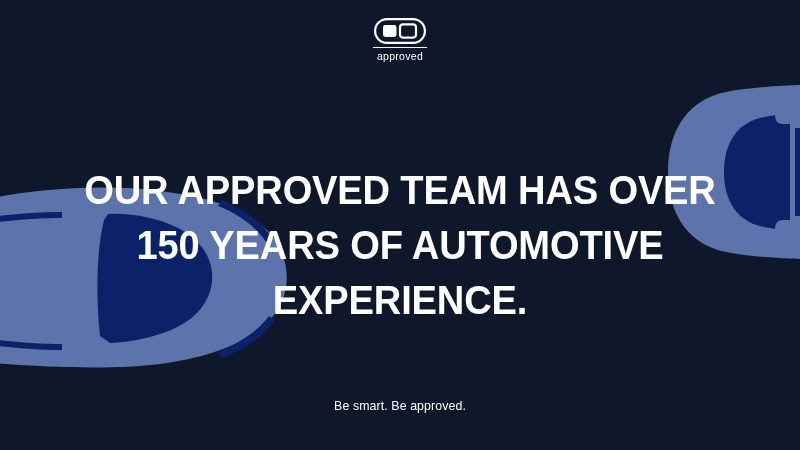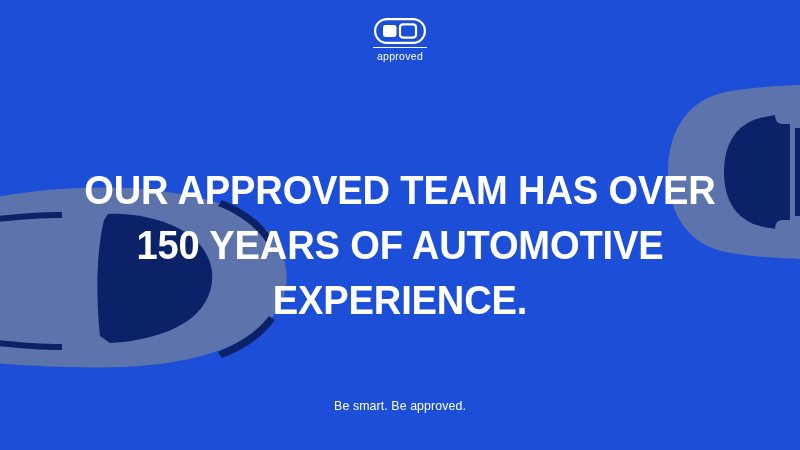--- a/index.html
+++ b/index.html
@@ -7,21 +7,21 @@
     padding: 0;
     background: #0b2268;
   }
   body {
     font-family: "Liberation Sans", sans-serif;
   }
   .slide {
     position: relative;
     width: 800px;
     height: 450px;
-    background: #1d4ed8;
+    background: #0f172a;
     overflow: hidden;
   }
 
   
   .bg-cars {
     position: absolute;
     inset: 0;
     width: 800px;
     height: 450px;
     pointer-events: none;

